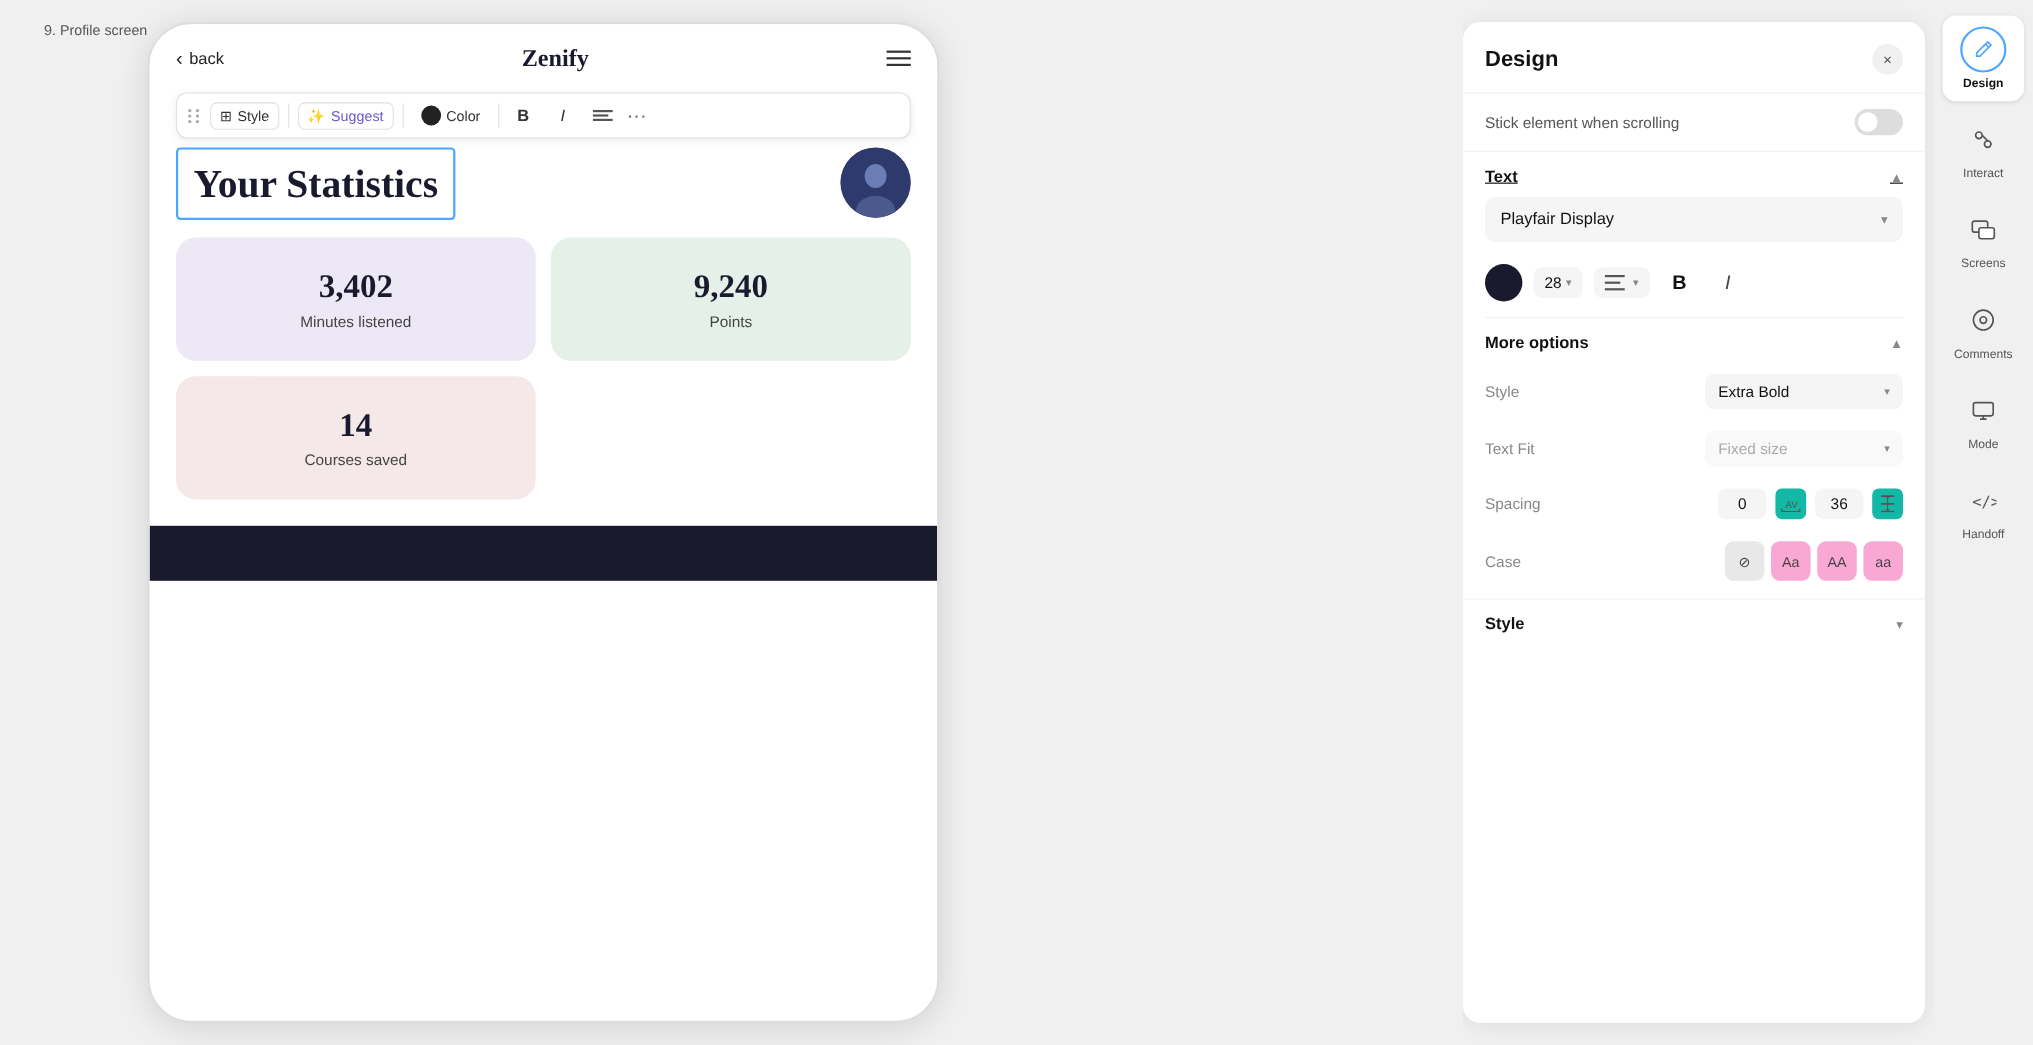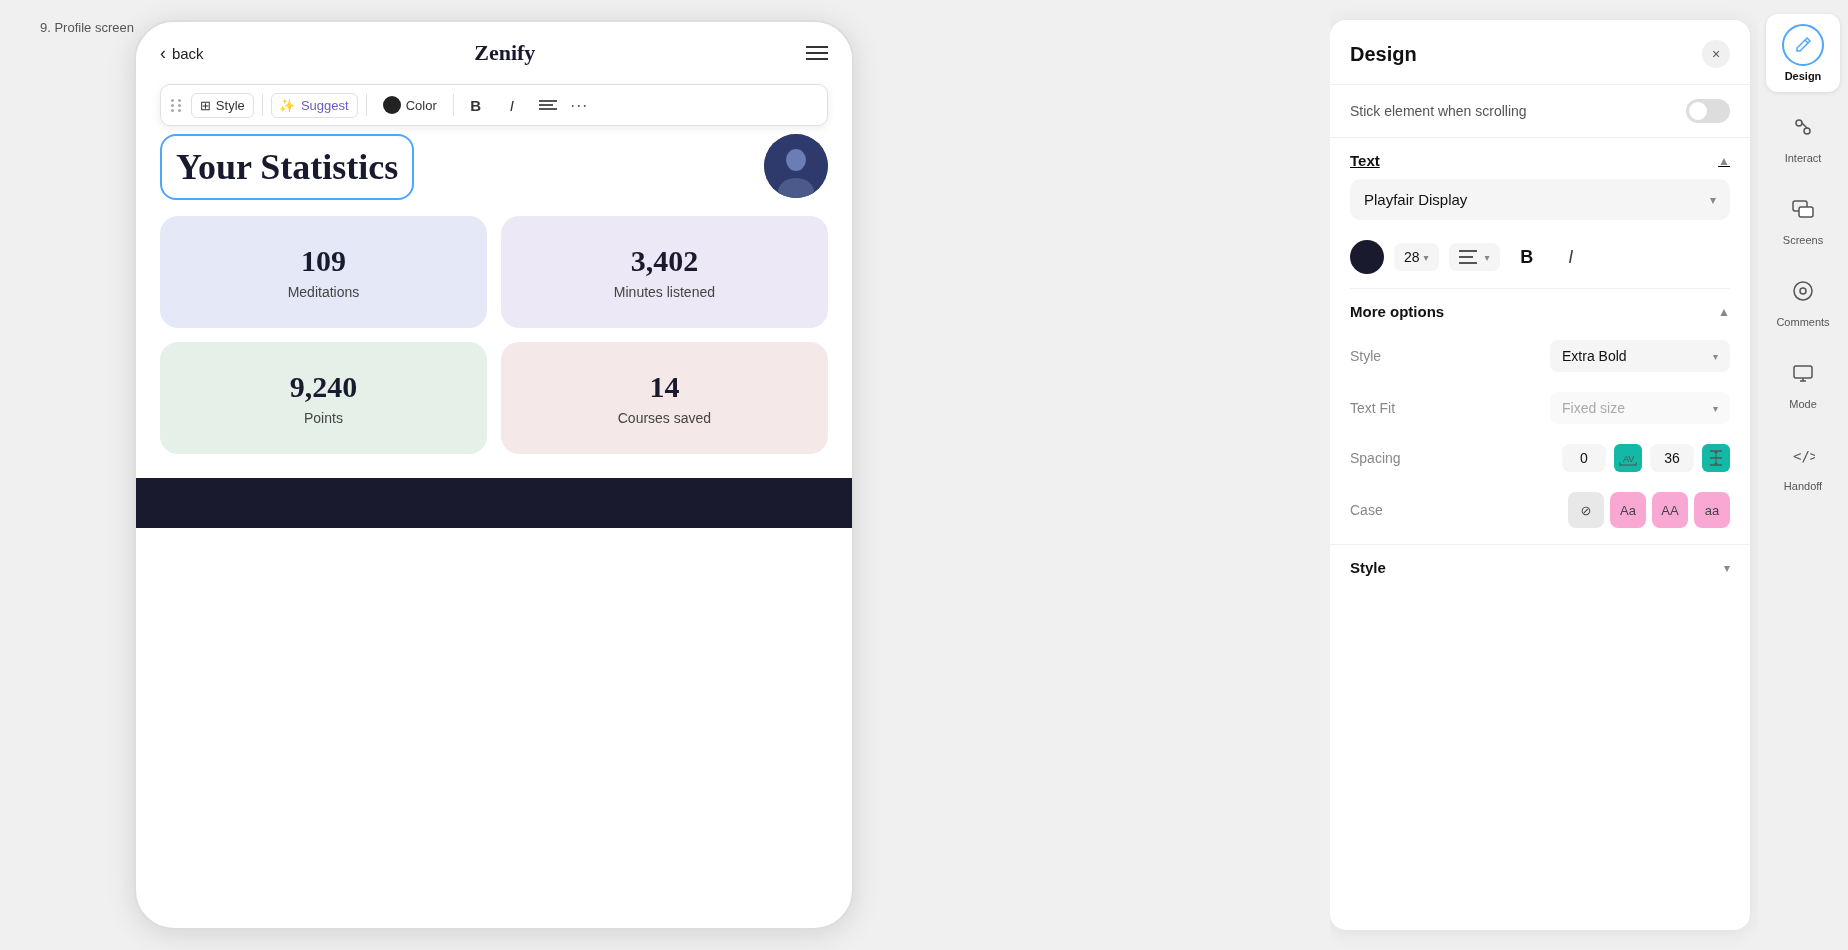--- a/index.html
+++ b/index.html
@@ -161,21 +161,21 @@
     }
 
     
     .stats-heading-wrapper {
       margin: 0 24px 16px 24px;
       position: relative;
     }
 
     .stats-heading-selected {
       border: 2px solid #4da6ff;
-      border-radius: 16px;
+      border-radius: 4px;
       padding: 10px 14px;
       display: inline-block;
     }
 
     .stats-heading {
       font-size: 36px;
       font-weight: 800;
       font-family: 'Georgia', serif;
       color: #1a1a2e;
     }
@@ -712,24 +712,20 @@
                 <rect width="64" height="64" rx="32" fill="#2d3a6b"></rect>
                 <ellipse cx="32" cy="26" rx="10" ry="11" fill="#6a7db5"></ellipse>
                 <ellipse cx="32" cy="58" rx="18" ry="14" fill="#4a5a8a"></ellipse>
               </svg>
             </div>
           </div>
         </div>
       </div>
 
       <div class="stats-grid">
-        <div class="stat-card stat-card-blue">
-          <div class="stat-number">109</div>
-          <div class="stat-label">Meditations</div>
-        </div>
         <div class="stat-card stat-card-purple">
           <div class="stat-number">3,402</div>
           <div class="stat-label">Minutes listened</div>
         </div>
         <div class="stat-card stat-card-green">
           <div class="stat-number">9,240</div>
           <div class="stat-label">Points</div>
         </div>
         <div class="stat-card stat-card-pink">
           <div class="stat-number">14</div>

